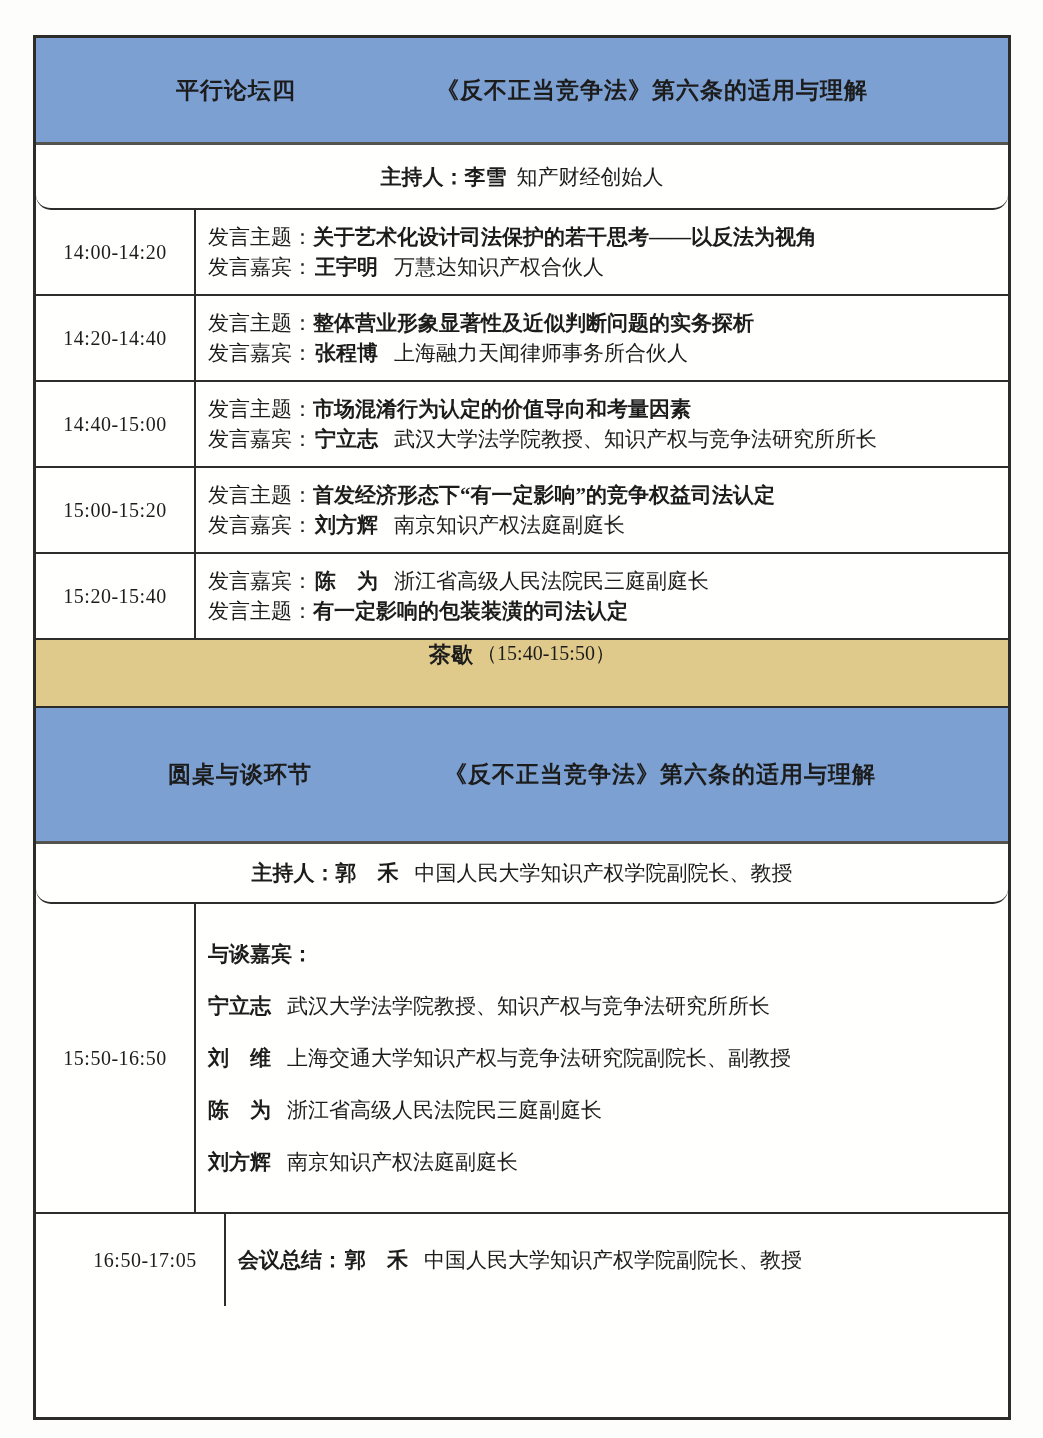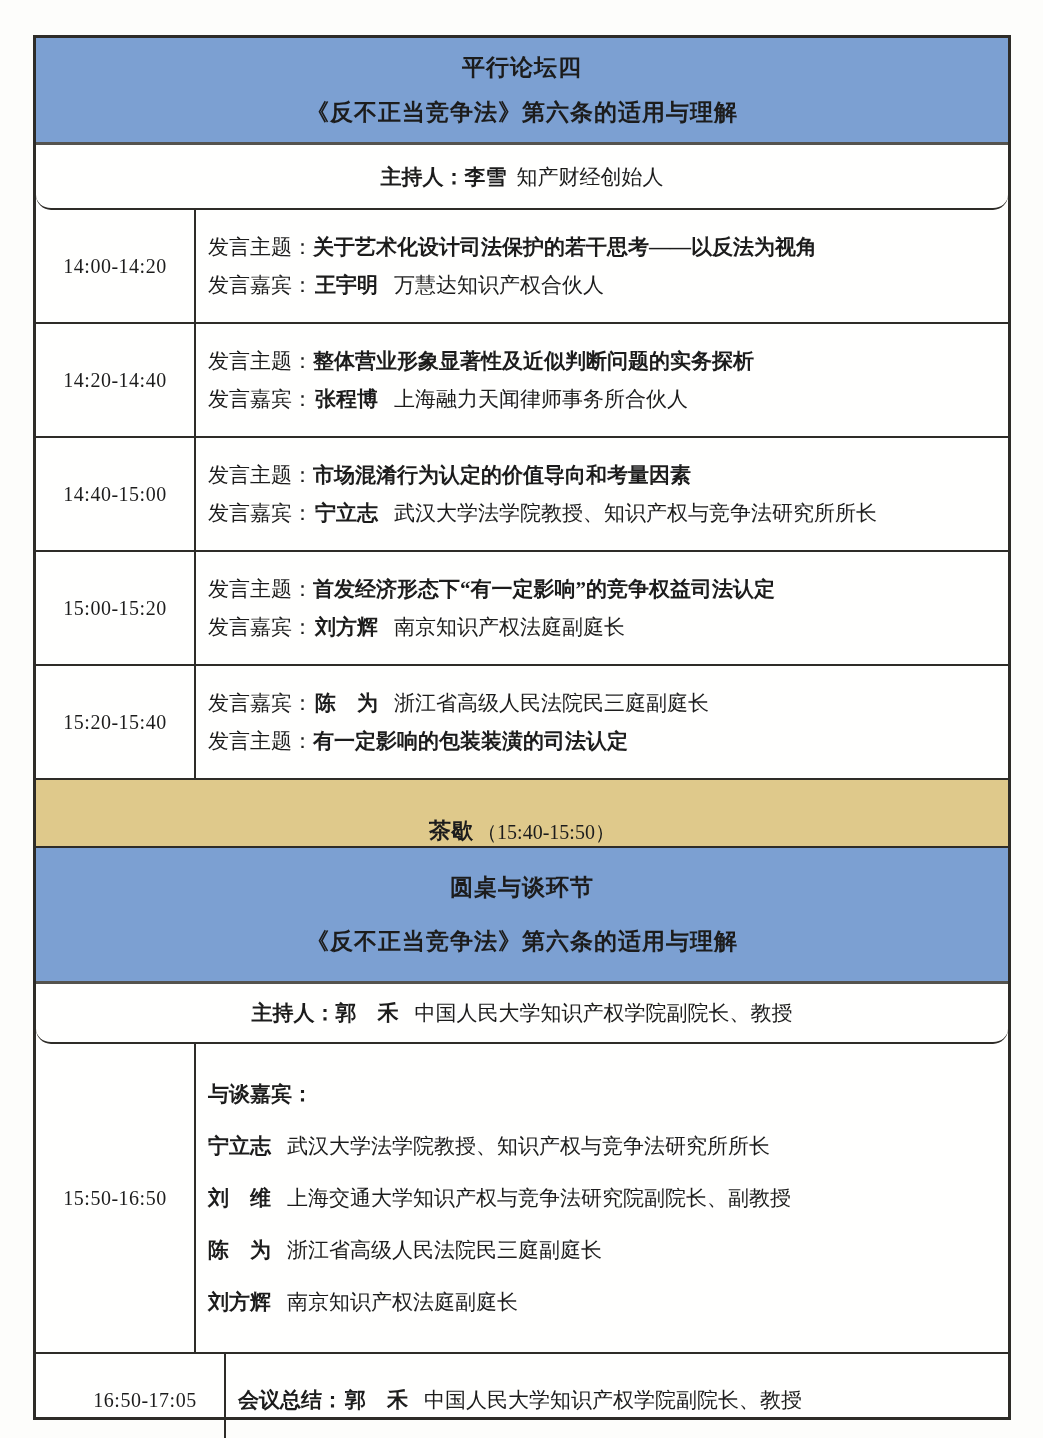--- a/index.html
+++ b/index.html
@@ -17,51 +17,51 @@
     border:3px solid #2e2c28;
     box-sizing:border-box;
     display:flex;flex-direction:column;
     background:#fffffe;
   }
   .row{box-sizing:border-box;border-bottom:2px solid #2e2c28;flex:none;}
   .row:last-child{border-bottom:none;padding-left:30px;}
   .header-blue{
     background:#7CA0D2;
     border-bottom:3px solid #55534e;
-    display:flex;flex-direction:column;justify-content:space-evenly;
+    display:flex;justify-content:space-evenly;
     align-items:center;text-align:center;
     font-weight:bold;font-size:23px;letter-spacing:1px;
   }
   .moderator-row{
     display:flex;align-items:center;justify-content:center;
     font-size:21px;text-align:center;border-radius:15px;
   }
   .grid-row{display:grid;grid-template-columns:160px 1fr;}
   .time-cell{
     border-right:2px solid #2e2c28;
     display:flex;align-items:center;justify-content:center;
     font-size:20px;letter-spacing:0.5px;
   }
   .content-cell{
     display:flex;flex-direction:column;justify-content:space-evenly;
     padding:12px 10px 12px 12px;font-size:21px;
   }
   .teabreak{
     background:#DFC98B;
-    display:flex;align-items:flex-end;justify-content:center;
+    display:flex;align-items:flex-start;justify-content:center;
     font-size:20px;
   }
   .b{font-weight:bold;}
   .lbl{font-weight:normal;}
   .aff{margin-left:16px;font-weight:normal;}
   .aff-sm{margin-left:10px;font-weight:normal;}
   .name-b{font-weight:bold;margin-left:2px;font-family:Liberation Serif, serif;}
   .tea-label{font-weight:bold;font-size:22px;margin-right:4px;}
   .panel-line{white-space:nowrap;}
-  .h107{height:107px}.h65{height:65px}.h114{height:114px}
+  .h107{height:107px}.h65{height:65px}.h114{height:86px}
   .h68{height:68px}.h113{height:136px}.h60{height:60px}
   .h310{height:310px}.h92{height:92px}
 </style>
 </head>
 <body>
 
 <div class="page">
   <div class="agenda">
 
     <div class="row header-blue h107">

